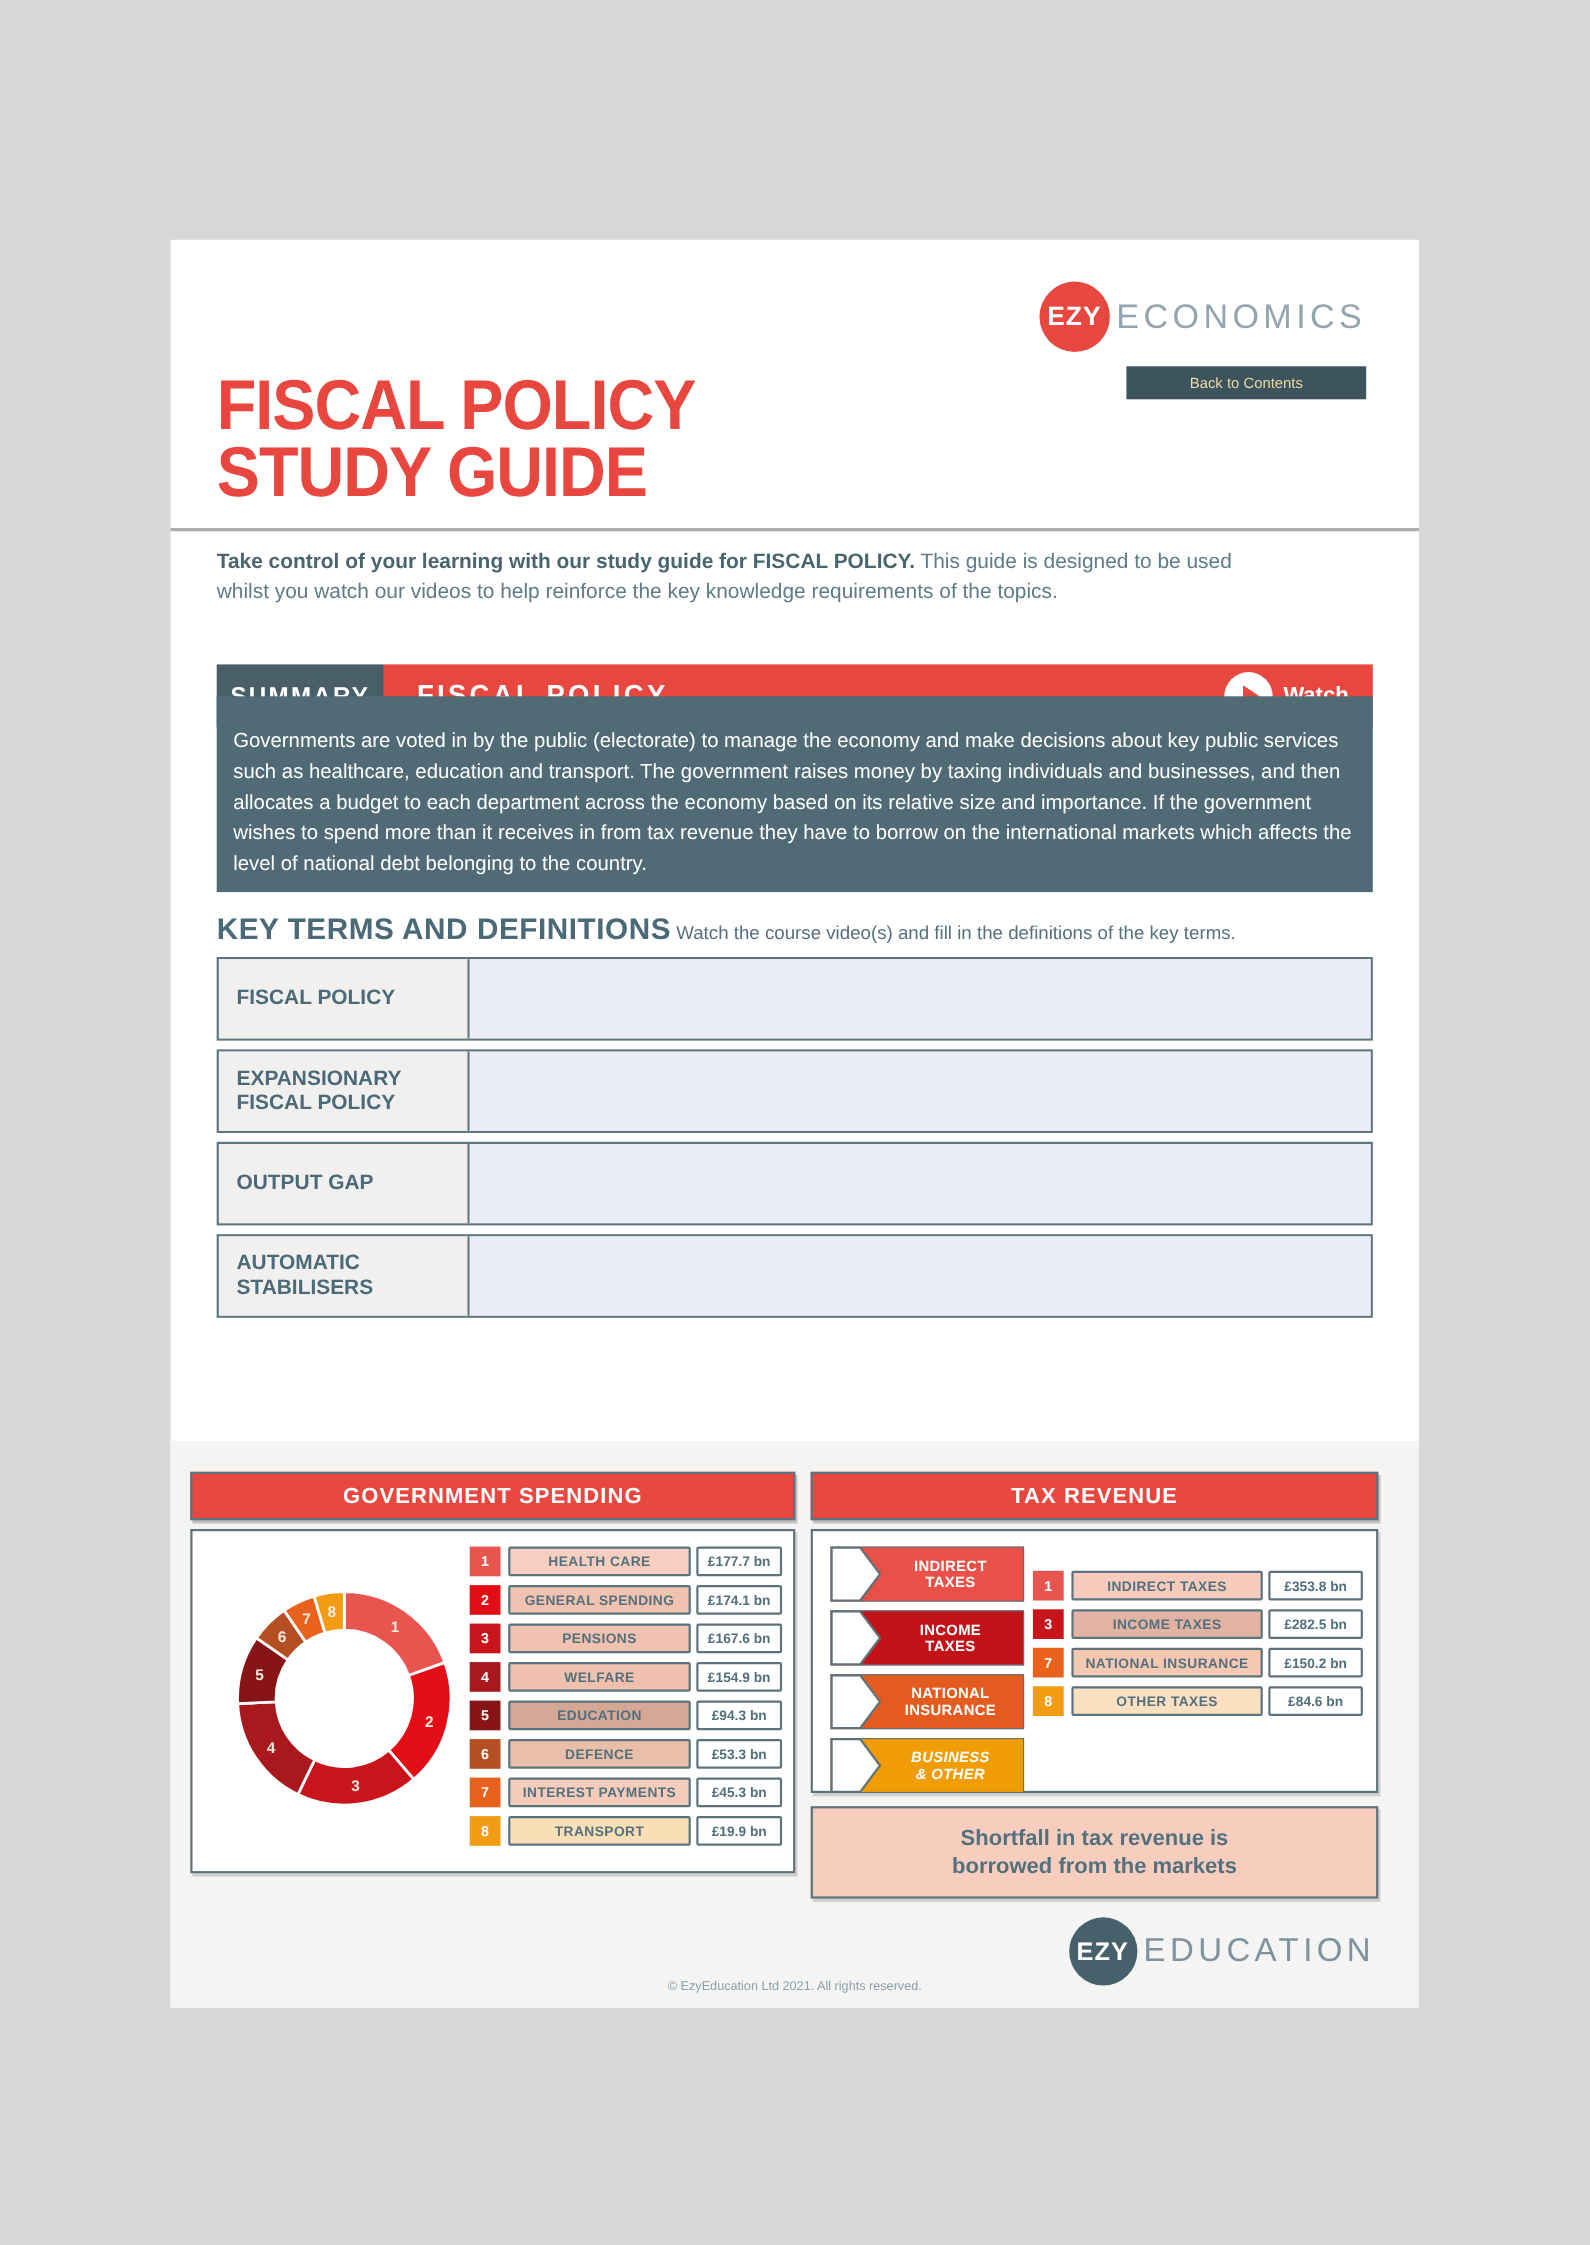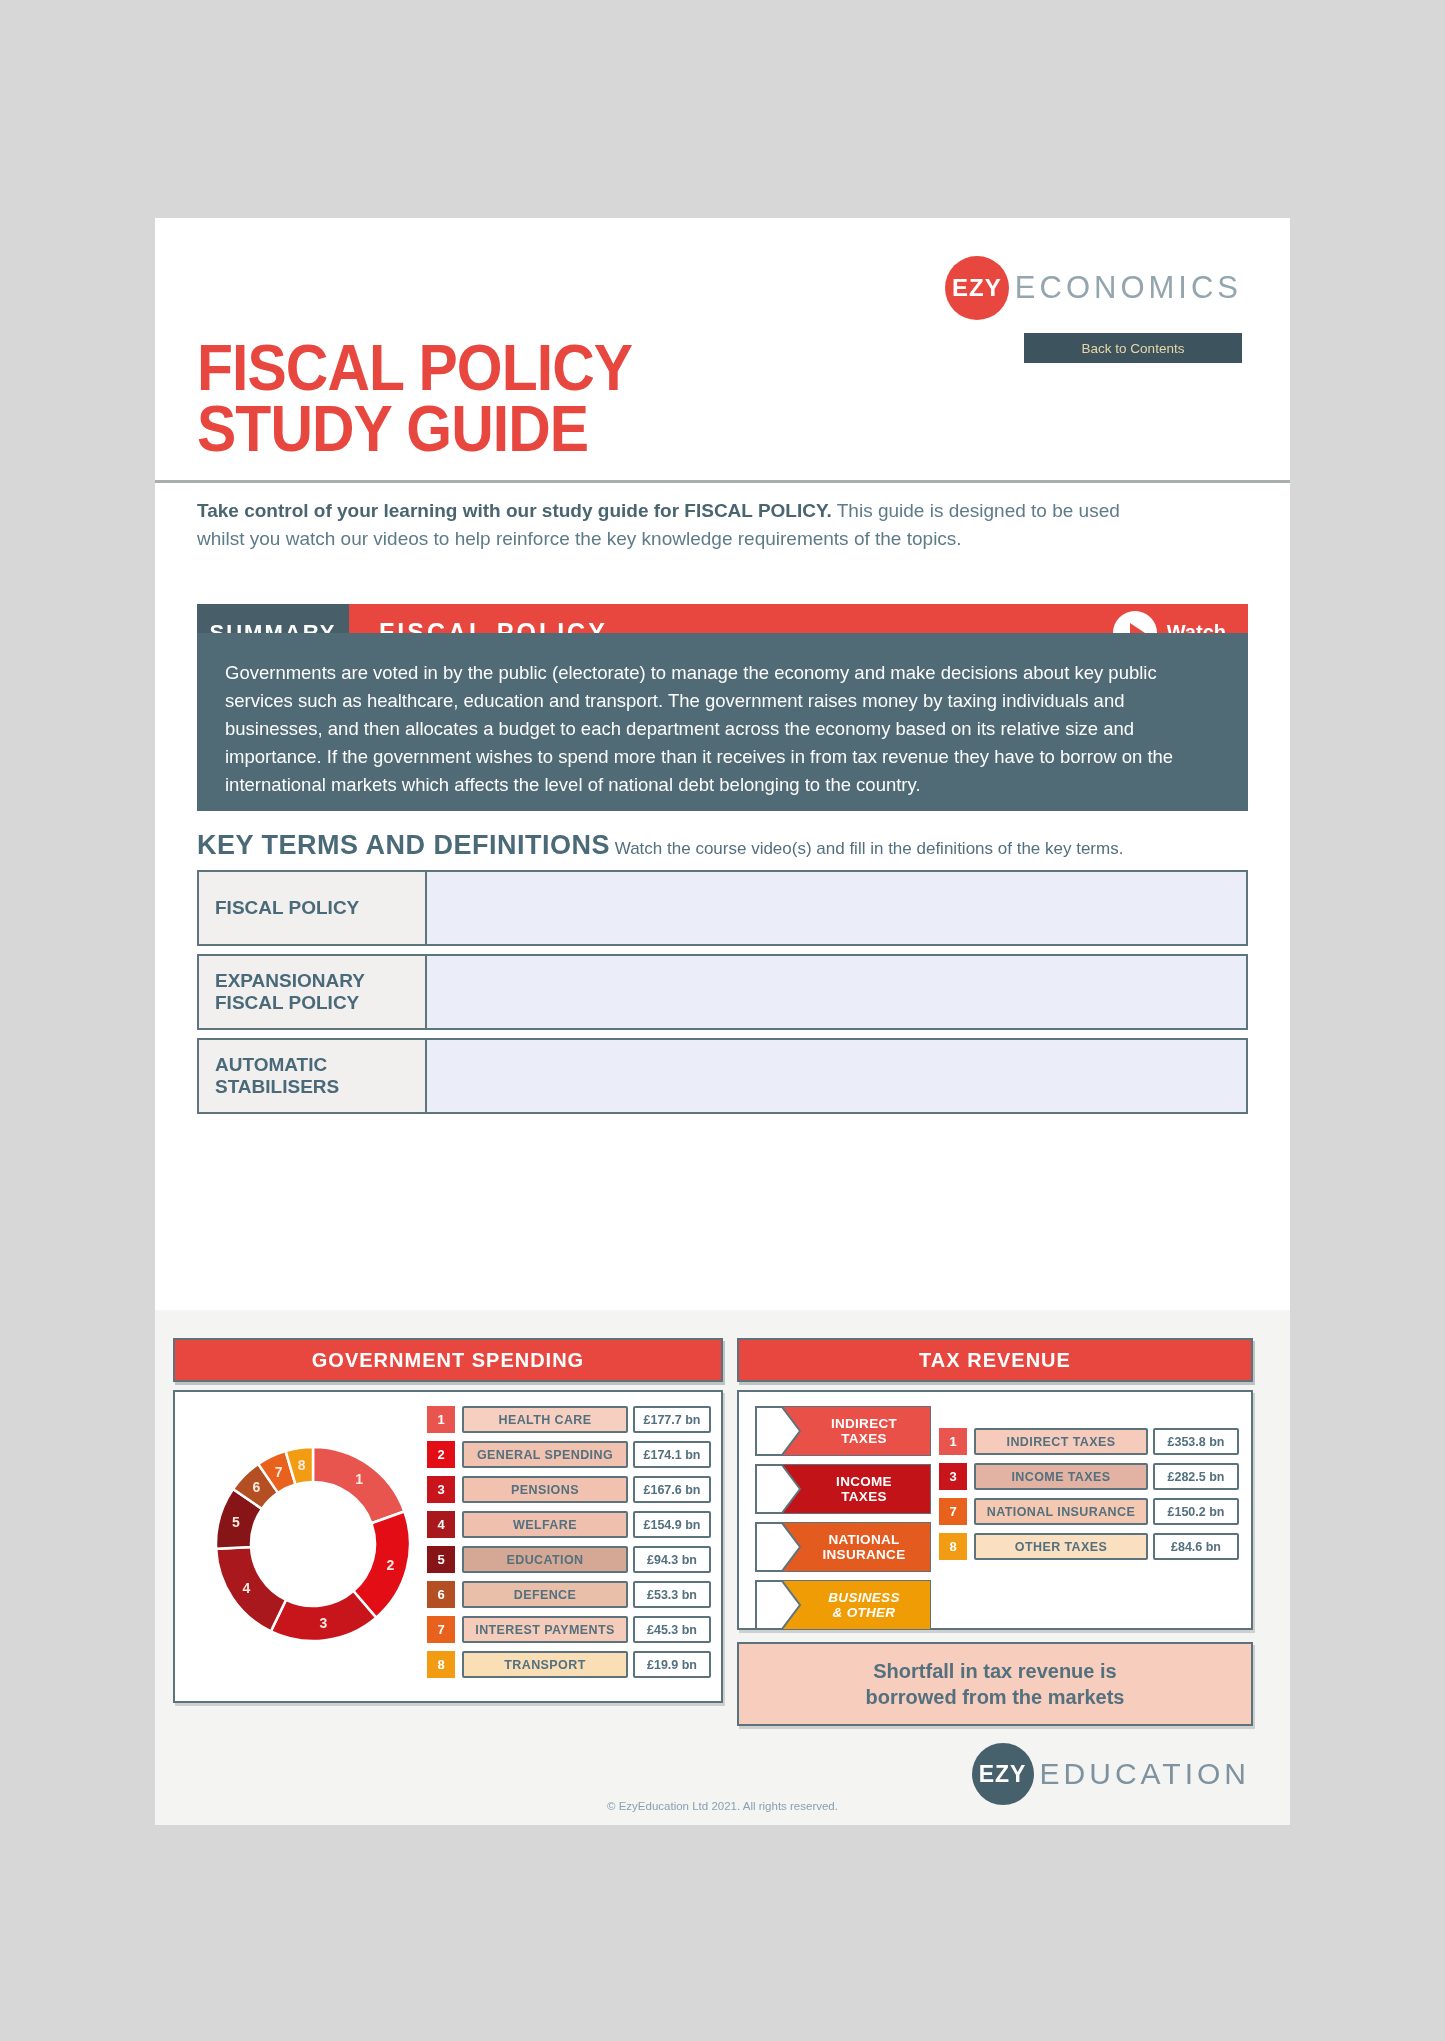--- a/index.html
+++ b/index.html
@@ -29,21 +29,21 @@
     display:flex; align-items:center; justify-content:center; }
   .sum-main { flex:1; background:#e8473f; color:#fff; display:flex; align-items:center; padding:0 22px 0 30px; }
   .sum-topic { font-weight:bold; font-size:25px; letter-spacing:3px; }
   .watch { margin-left:auto; display:flex; align-items:center; gap:10px; cursor:pointer; }
   .play { width:44px; height:44px; border-radius:50%; background:#fff; position:relative; }
   .play::after { content:''; position:absolute; left:17px; top:12px;
     border-left:15px solid #e8473f; border-top:10px solid transparent; border-bottom:10px solid transparent; }
   .watch-label { color:#fff; font-weight:bold; font-size:20px; }
 
   .sum-box { position:absolute; left:42px; right:42px; top:415px; height:178px; background:#506b76;
-    color:#fdfdfd; font-size:18.5px; line-height:28px; padding:26px 28px; }
+    color:#fdfdfd; font-size:18.5px; line-height:28px; padding:26px 15px; }
 
   
   .kt-head { position:absolute; left:42px; top:612px; color:#4a6a78; }
   .kt-head .big { font-size:27px; font-weight:bold; letter-spacing:0.5px; }
   .kt-head .small { font-size:17px; font-weight:400; color:#53707d; }
   .terms { position:absolute; left:42px; right:42px; top:652px; }
   .term-row { display:flex; height:76px; border:2px solid #5f757e; margin-bottom:8px; background:#ebeef9; }
   .term-label { width:228px; background:#f1f0ee; border-right:2px solid #5f757e; display:flex; align-items:center;
     padding-left:16px; color:#4a6a7a; font-weight:bold; font-size:19px; line-height:22px; }
   .term-def { flex:1; background:#ebeef9; }
@@ -132,20 +132,24 @@
           <div class="term-label">FISCAL POLICY</div>
           <div class="term-def"></div>
         </div>
 
         <div class="term-row">
           <div class="term-label">EXPANSIONARY FISCAL POLICY</div>
           <div class="term-def"></div>
         </div>
 
 
+        <div class="term-row">
+          <div class="term-label">OUTPUT GAP</div>
+          <div class="term-def"></div>
+        </div>
 
         <div class="term-row">
           <div class="term-label">AUTOMATIC STABILISERS</div>
           <div class="term-def"></div>
         </div>
 
     </div>
 
     <div class="band"></div>
 

